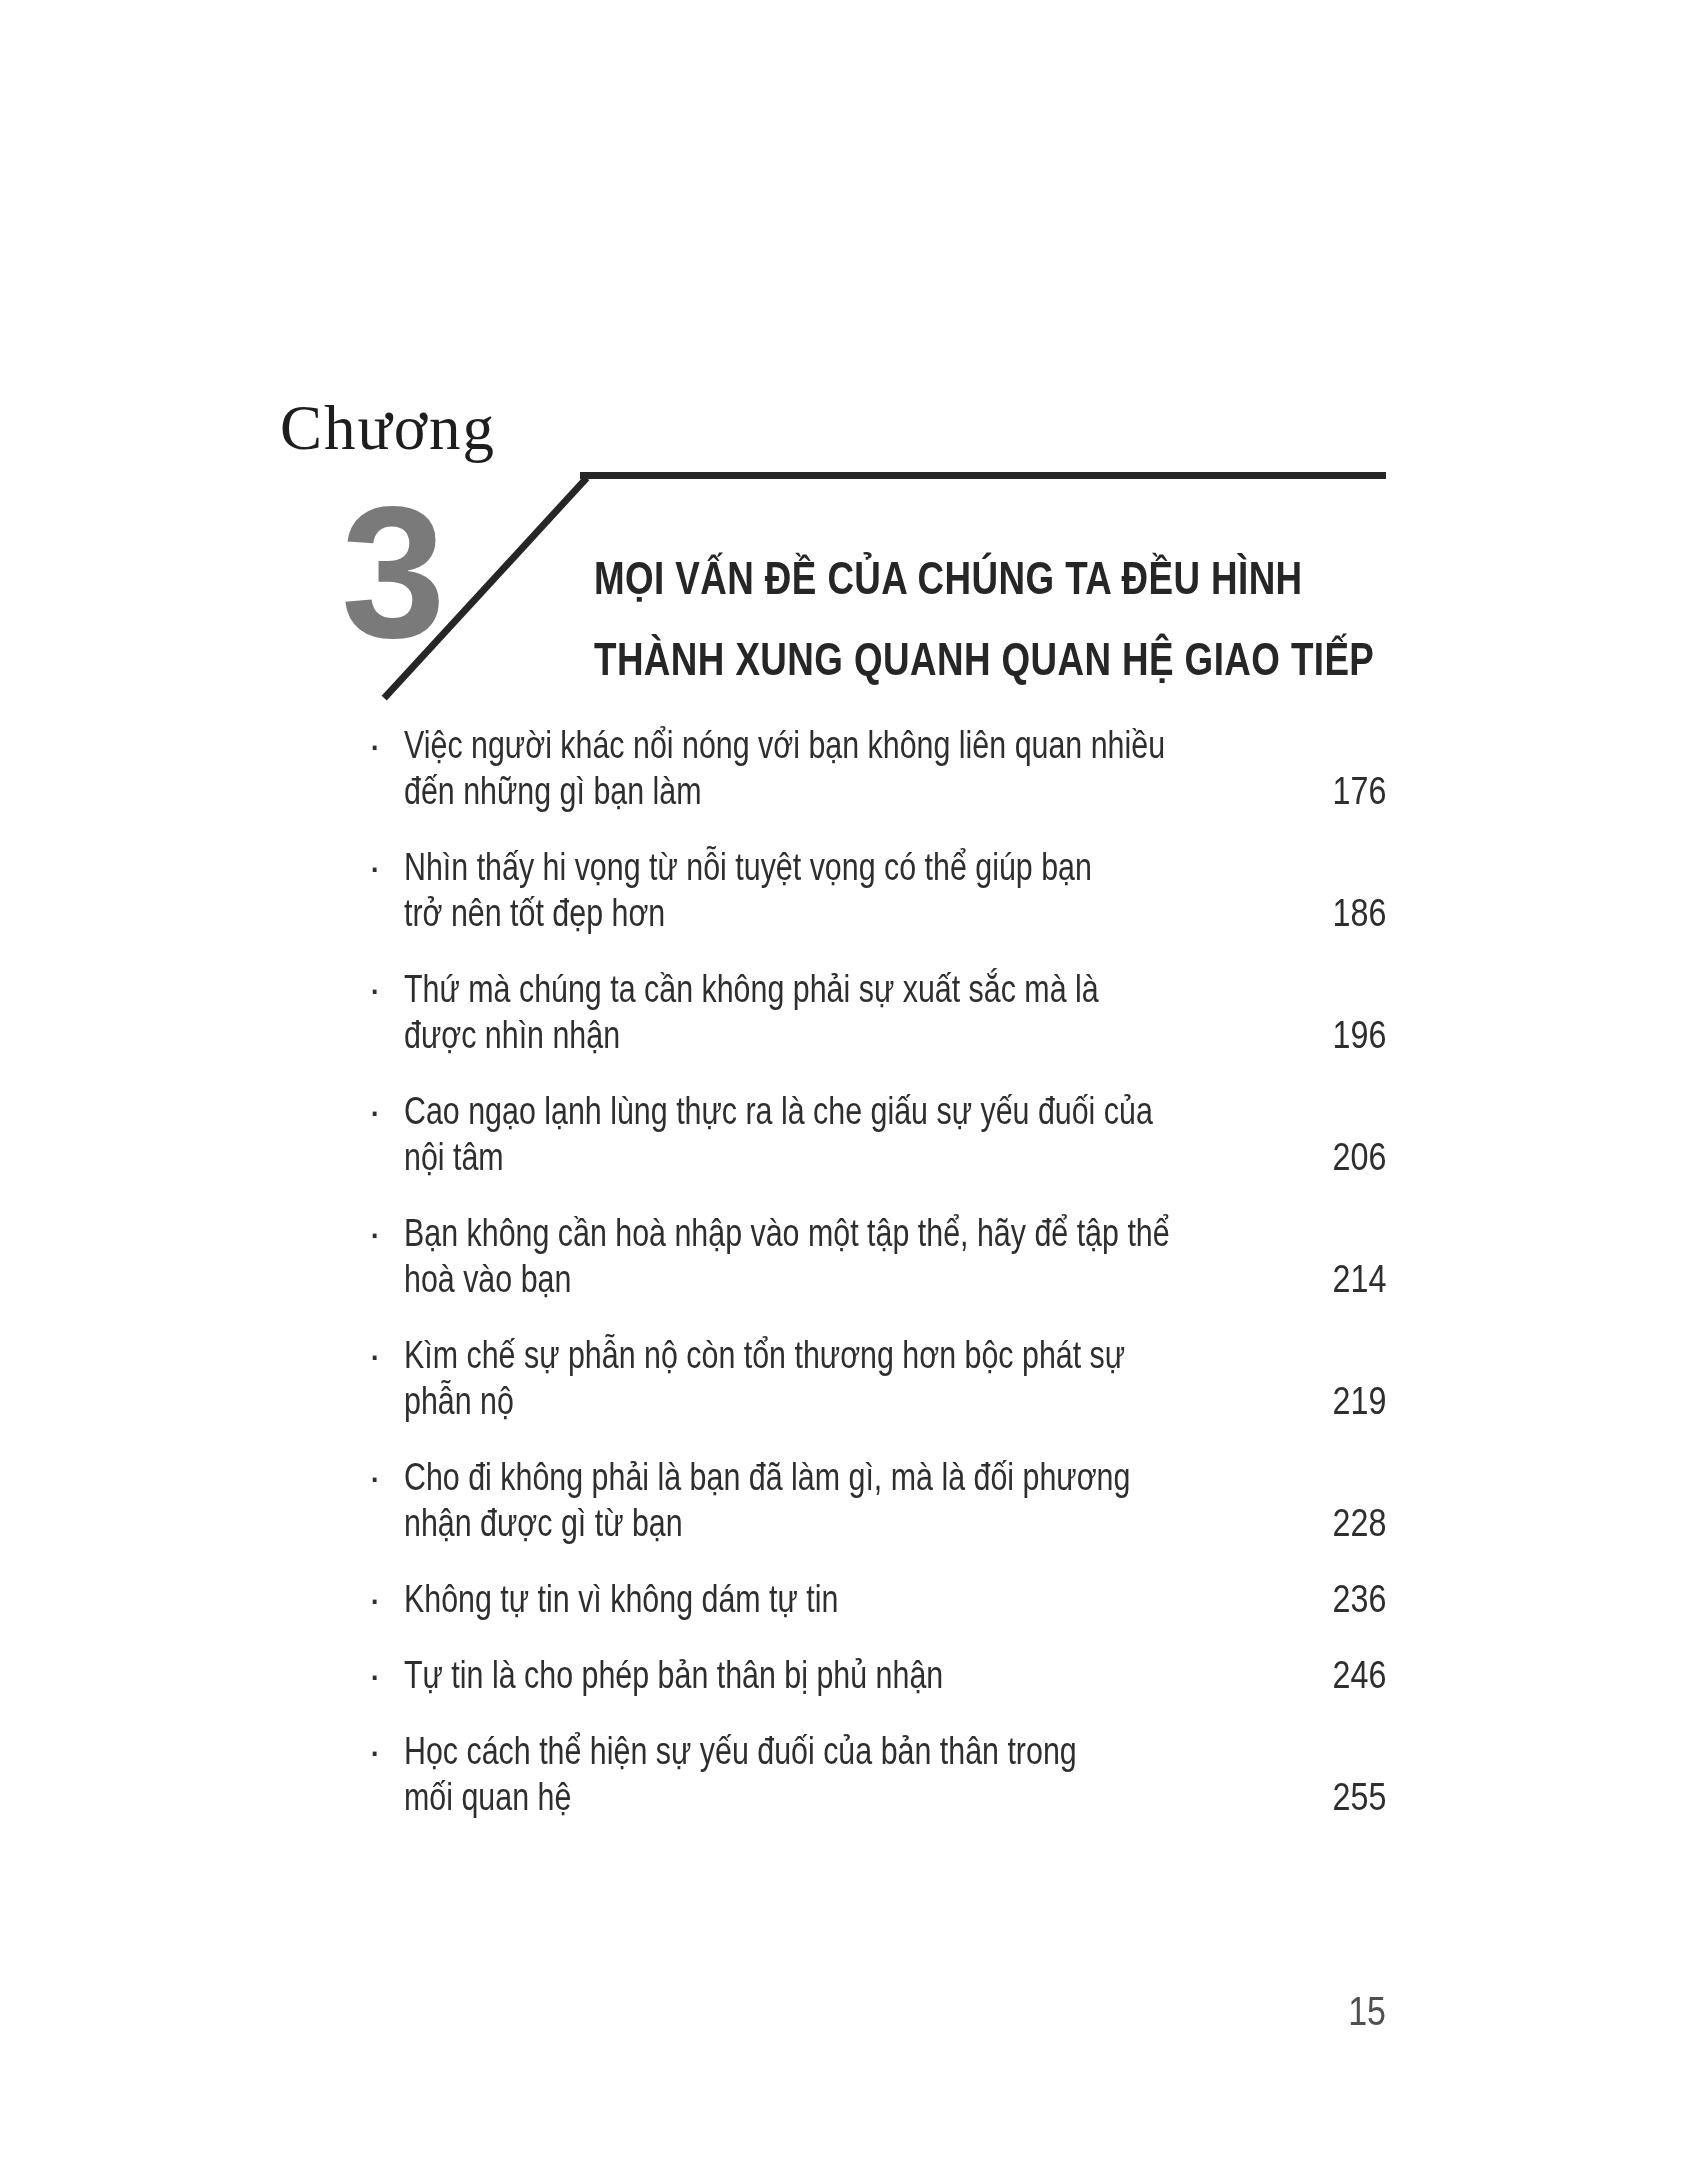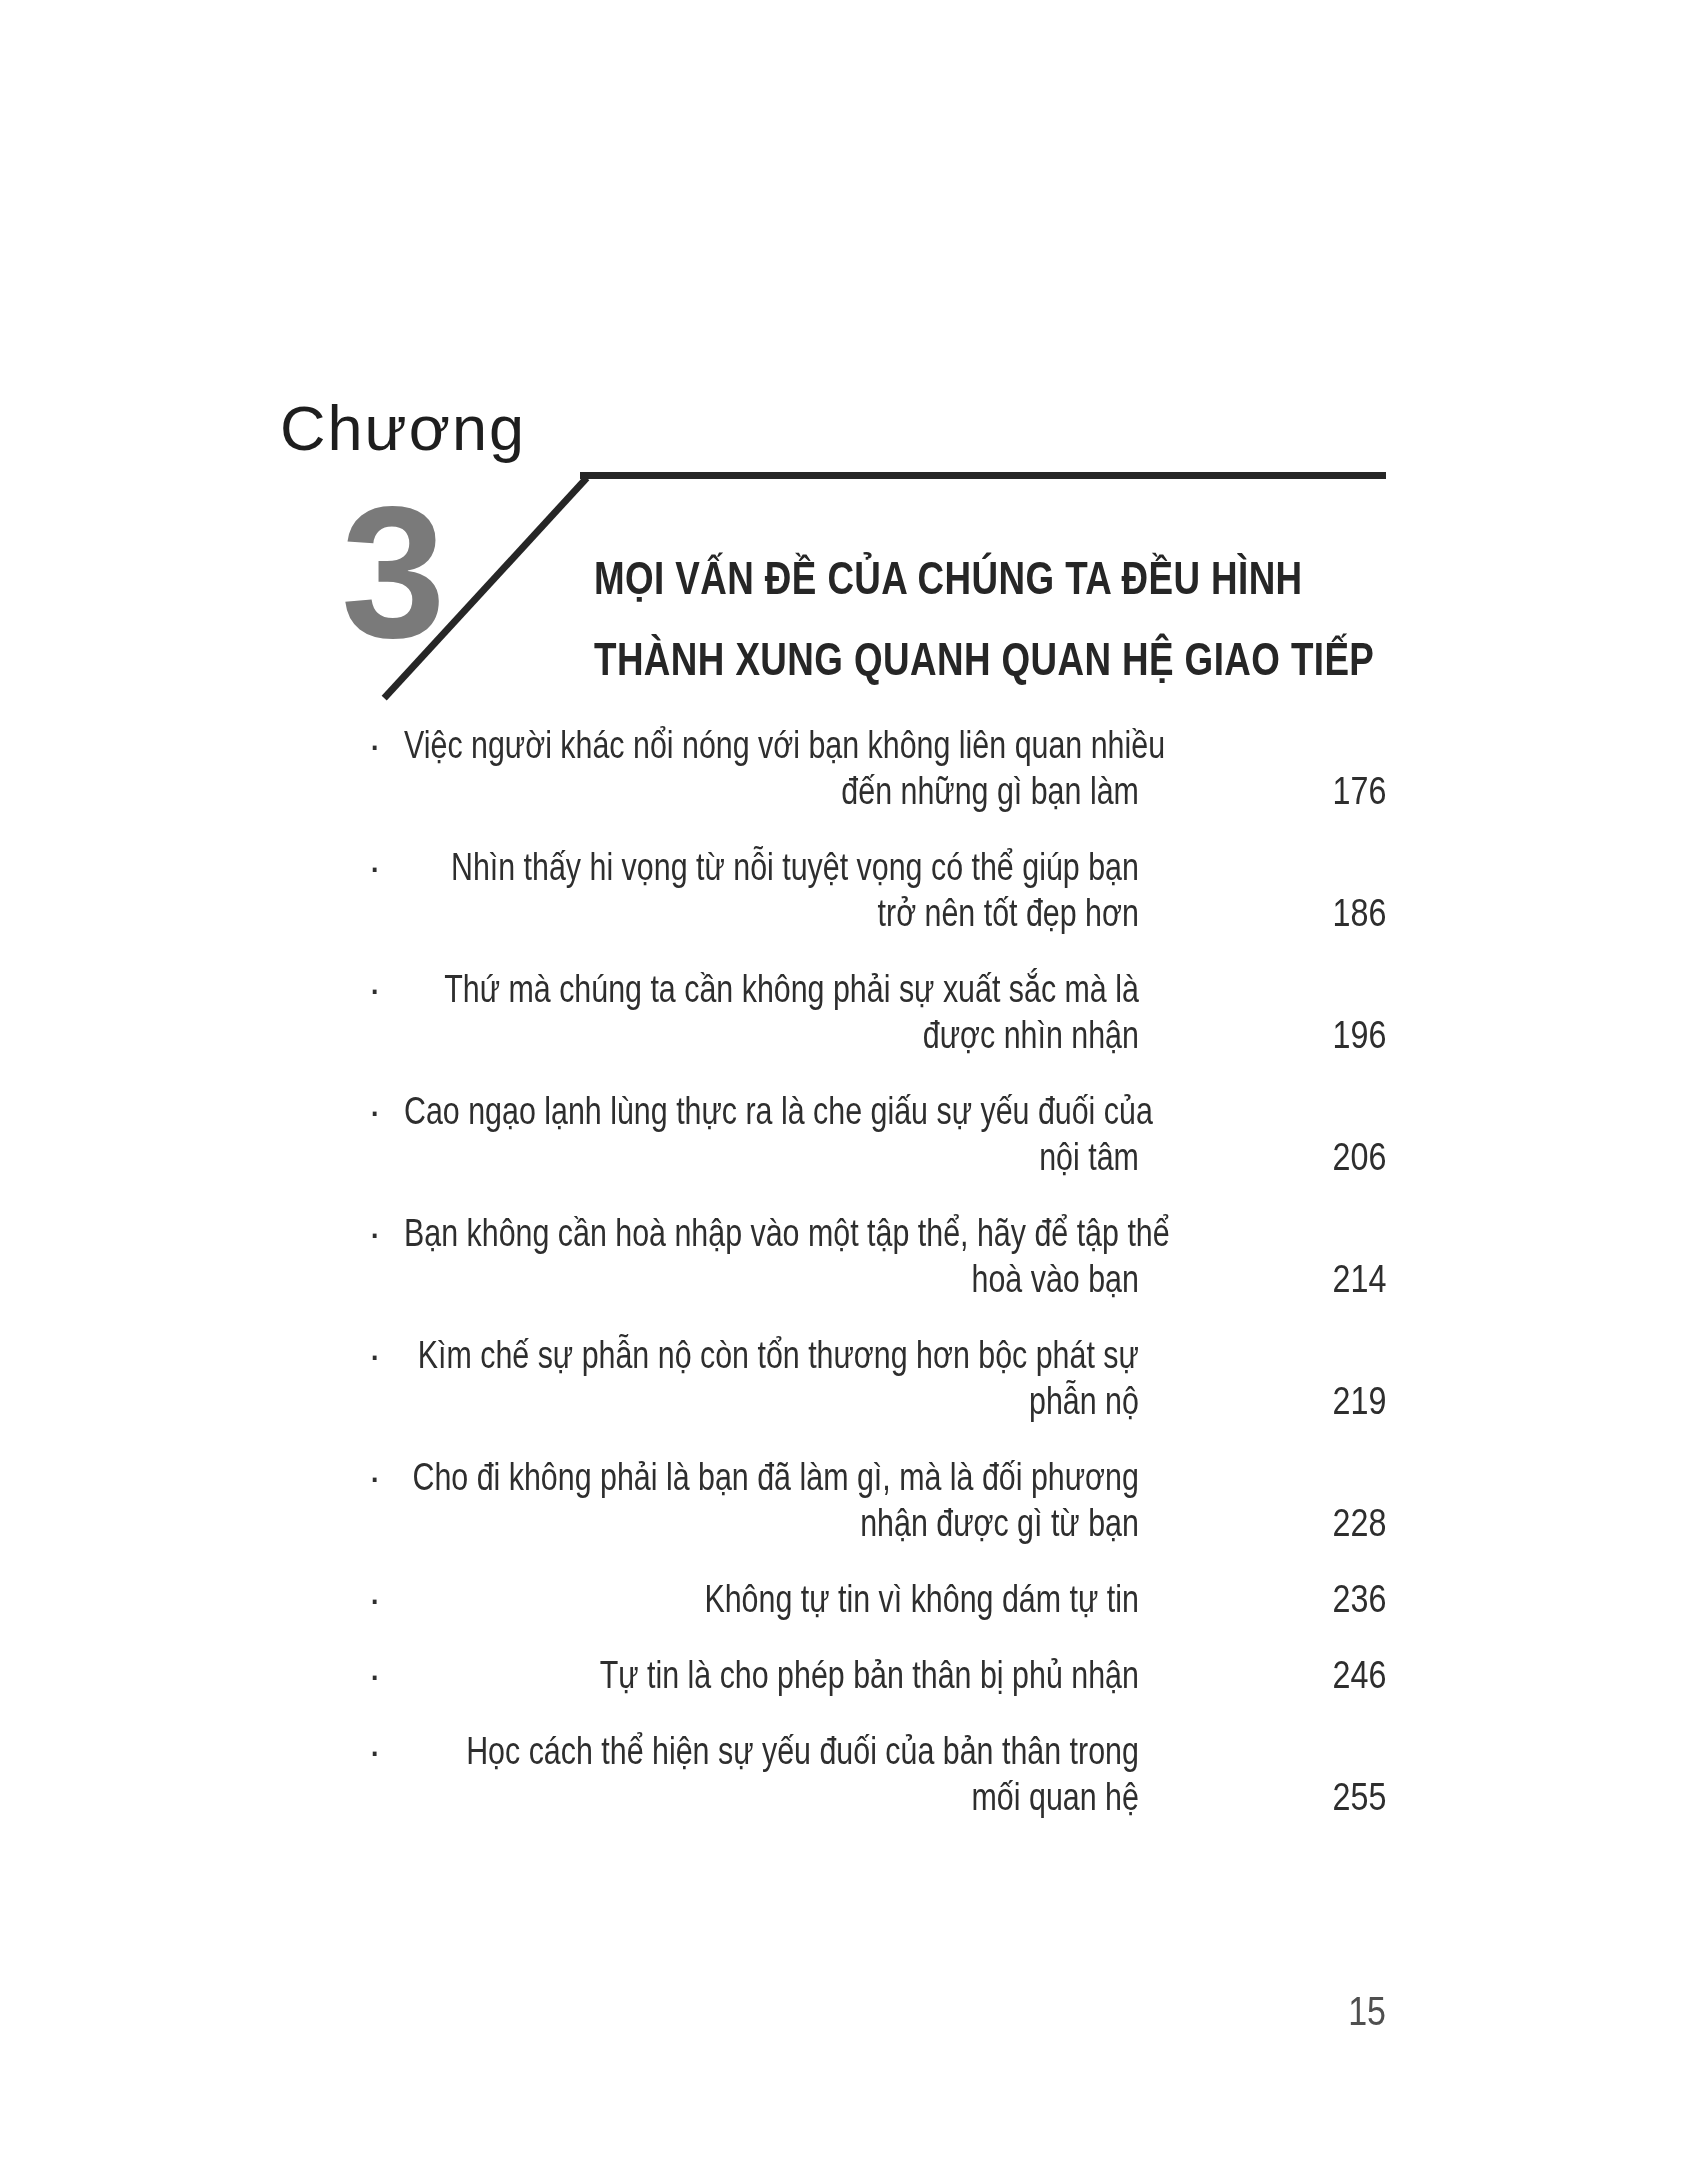--- a/index.html
+++ b/index.html
@@ -11,21 +11,21 @@
     font-family: "Liberation Sans", sans-serif;
     color: #2e2e2e;
     overflow: hidden;
   }
 
   
   .chapter-label {
     position: absolute;
     left: 280px;
     top: 392px;
-    font-family: Liberation Sans, sans-serif;
+    font-family: Liberation Serif, serif;
     font-size: 63px;
     line-height: 1.15;
     color: #1e1e1e;
     letter-spacing: 2px;
     white-space: nowrap;
   }
   .chapter-number {
     position: absolute;
     left: 341px;
     top: 478px;
@@ -80,21 +80,21 @@
     margin-bottom: 30px;
   }
   .toc-bullet {
     align-self: flex-start;
     width: 36px;
     font-size: 40px;
     line-height: 46px;
     color: #2e2e2e;
     flex: 0 0 auto;
   }
-  .toc-text { flex: 1 1 auto; min-width: 0; text-align: right; }
+  .toc-text { flex: 1 1 auto; min-width: 0; }
   .toc-line {
     font-size: 38px;
     line-height: 46px;
     color: #2e2e2e;
     white-space: nowrap;
     transform: scaleX(0.8);
     transform-origin: 0 50%;
   }
   .toc-page {
     flex: 0 0 auto;

